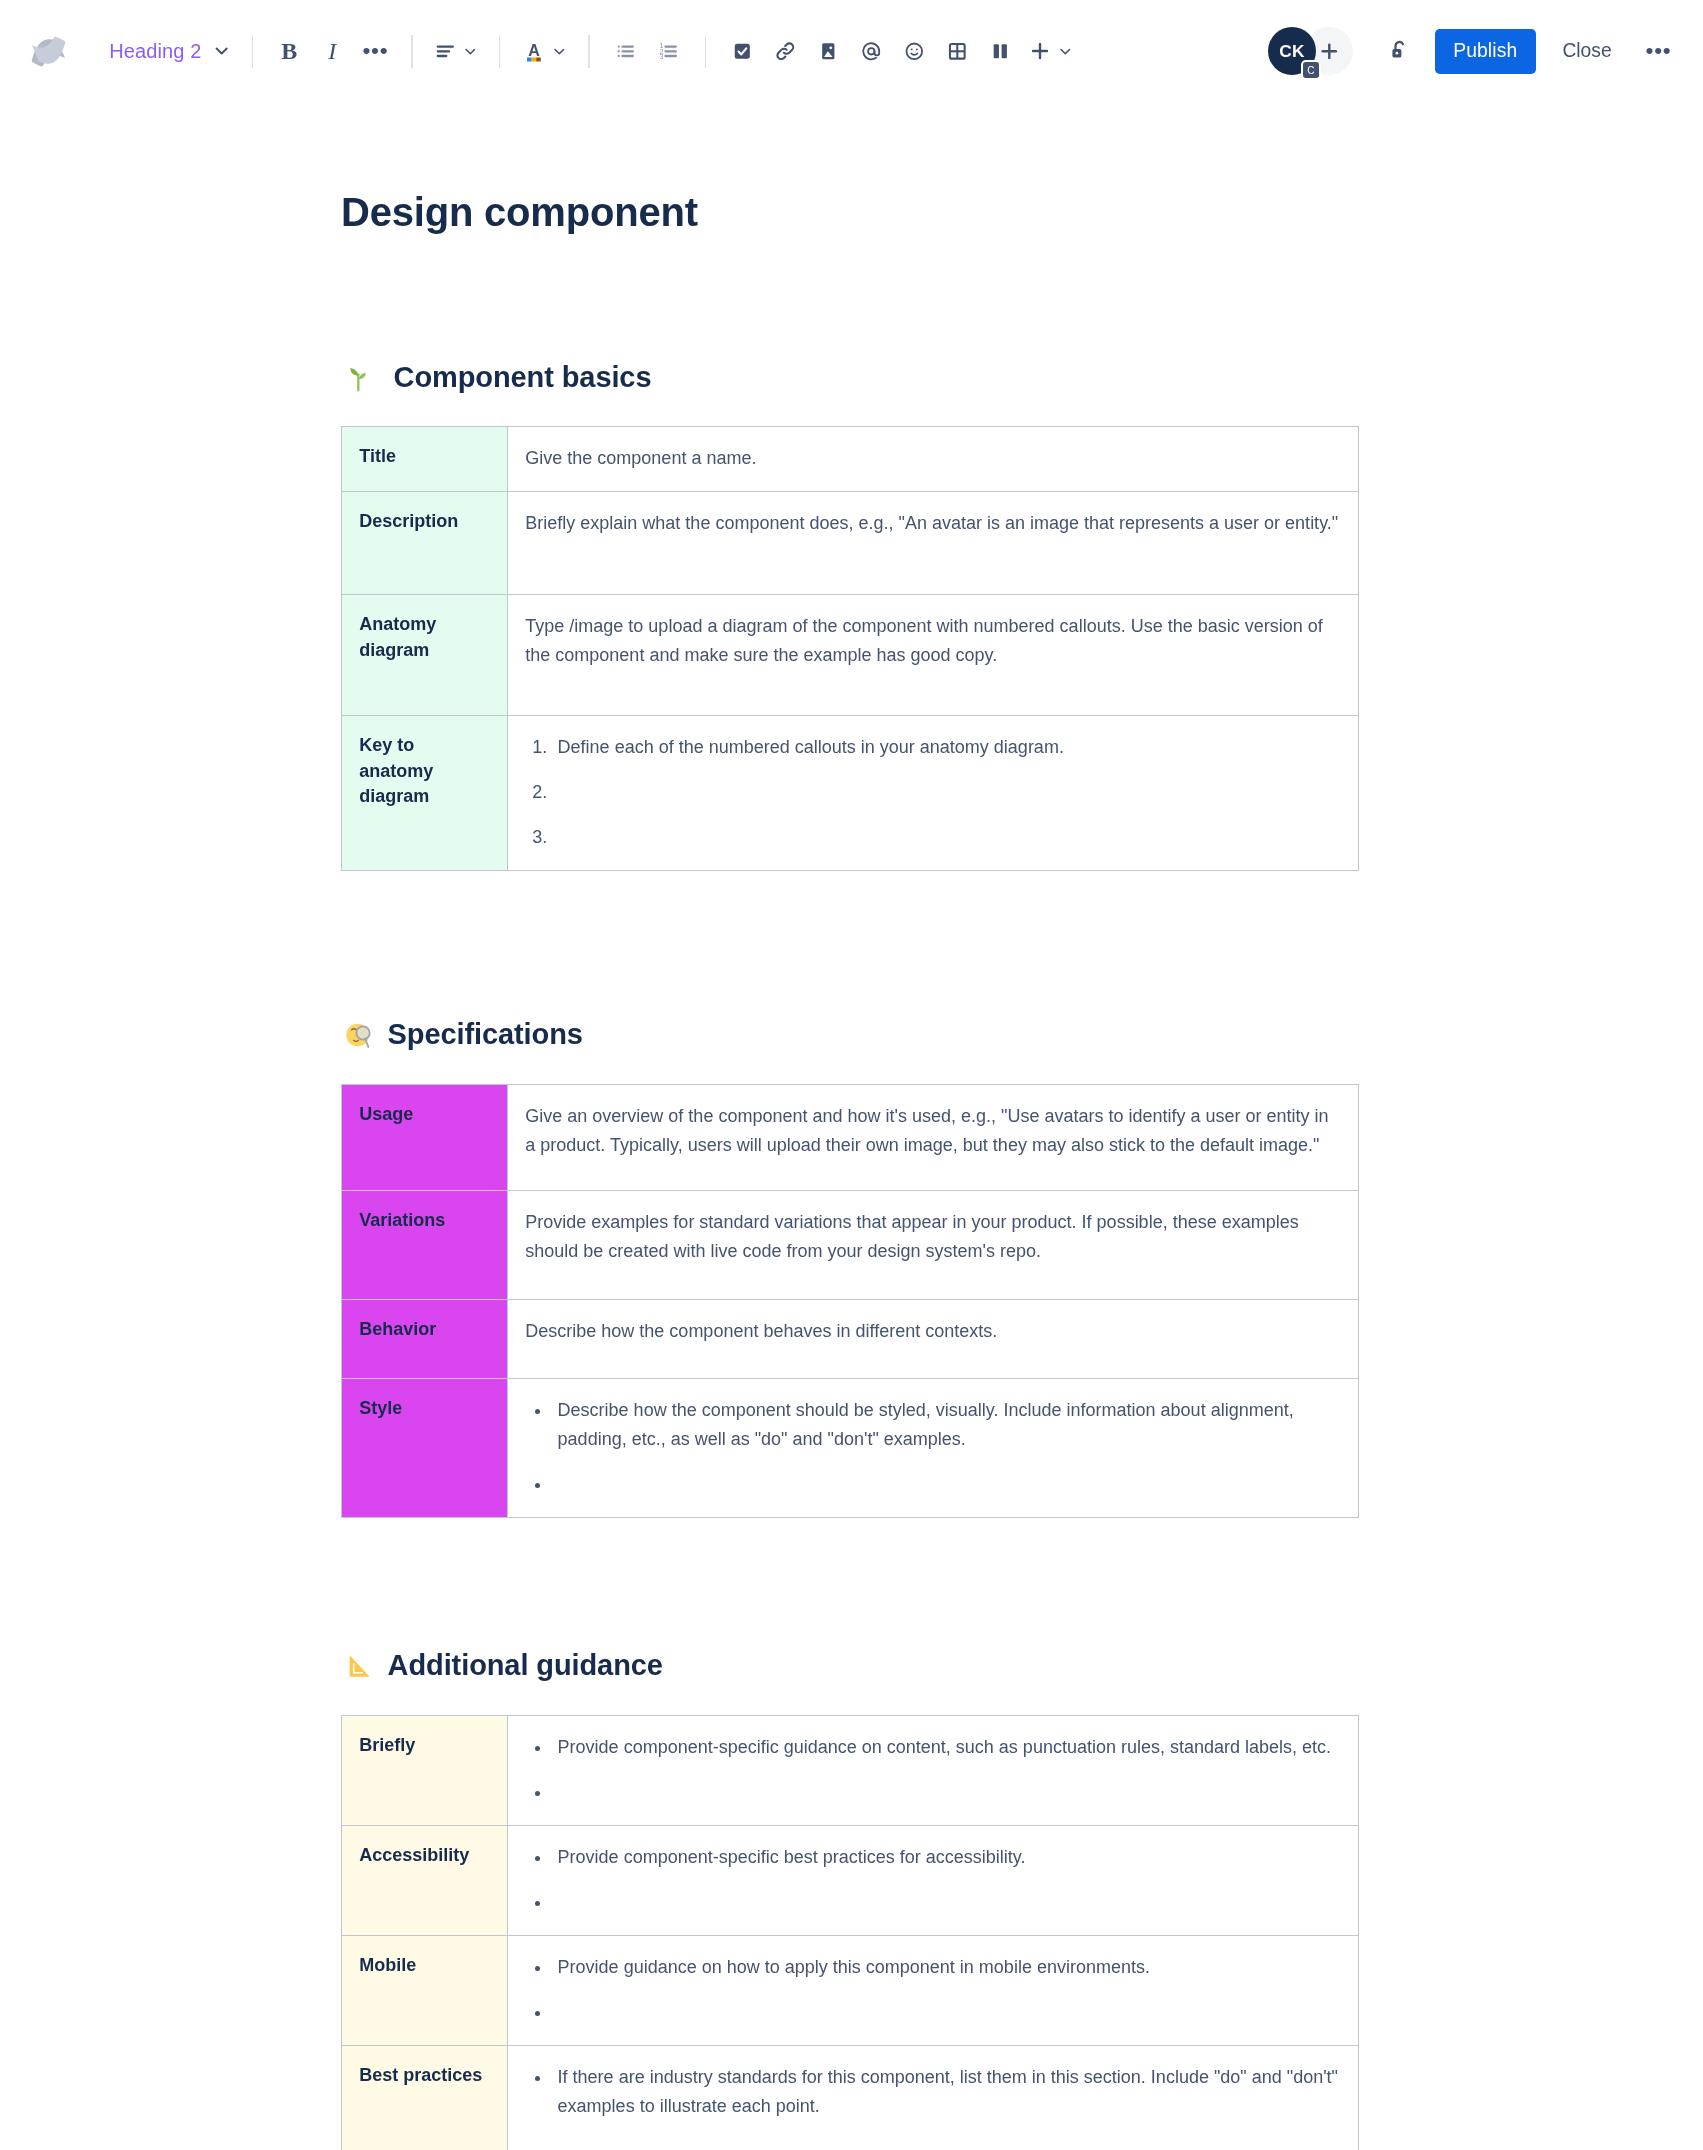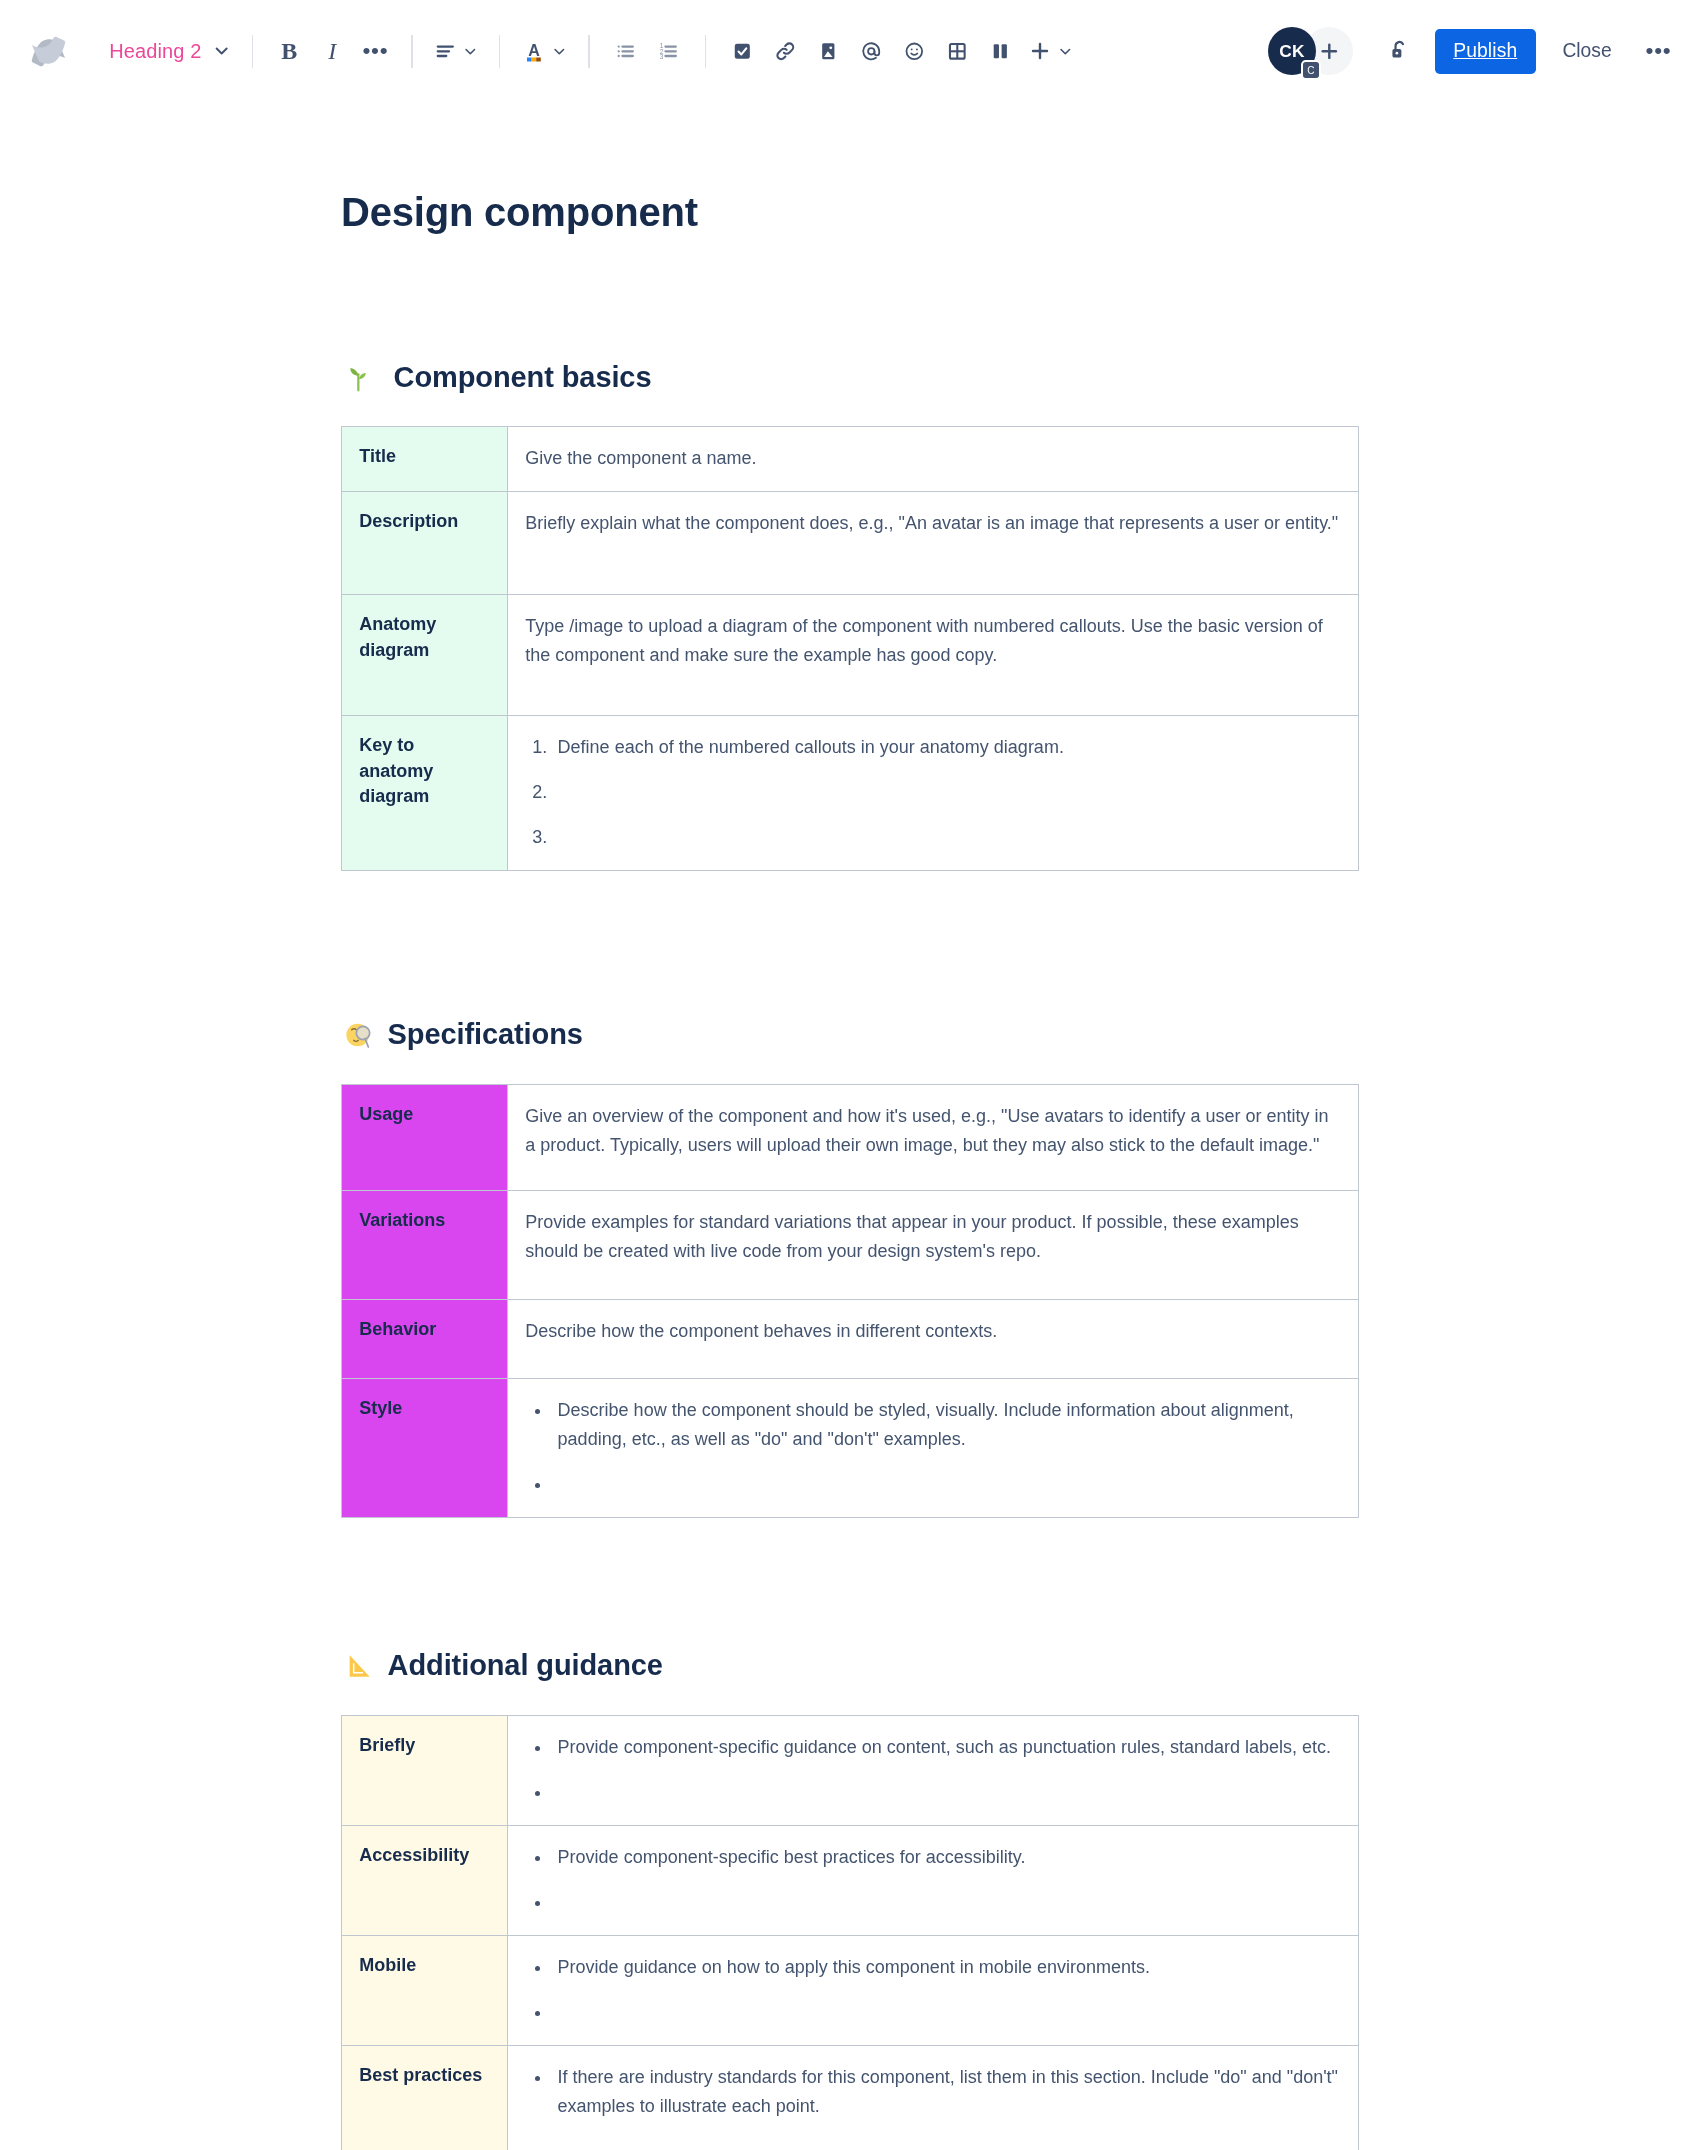--- a/index.html
+++ b/index.html
@@ -37,21 +37,21 @@
     display: flex;
     align-items: center;
     height: 44px;
     padding: 0 6.7px 0 9.3px;
     border-radius: 4px;
     cursor: pointer;
     min-width: 130px;
   }
   .style-select .label {
     font-size: 20px;
-    color: #ec4899;
+    color: #8b5cf6;
     letter-spacing: 0.1px;
     white-space: nowrap;
   }
   .chev {
     margin-left: auto;
     padding-left: 12px;
     display: inline-flex;
     align-items: center;
   }
   .chev svg { display: block; }
@@ -148,21 +148,20 @@
     background: #0c66e4;
     color: #ffffff;
     font-size: 19.3px;
     border: none;
     border-radius: 4.7px;
     padding: 0 18.6px;
     height: 45px;
     cursor: pointer;
     font-family: "Liberation Sans", sans-serif;
     letter-spacing: 0.1px;
-    text-decoration: underline;
   }
   .close-btn {
     background: transparent;
     color: #42526e;
     font-size: 19.3px;
     border: none;
     padding: 0 16px;
     height: 45px;
     margin-left: 10.6px;
     border-radius: 4.7px;

